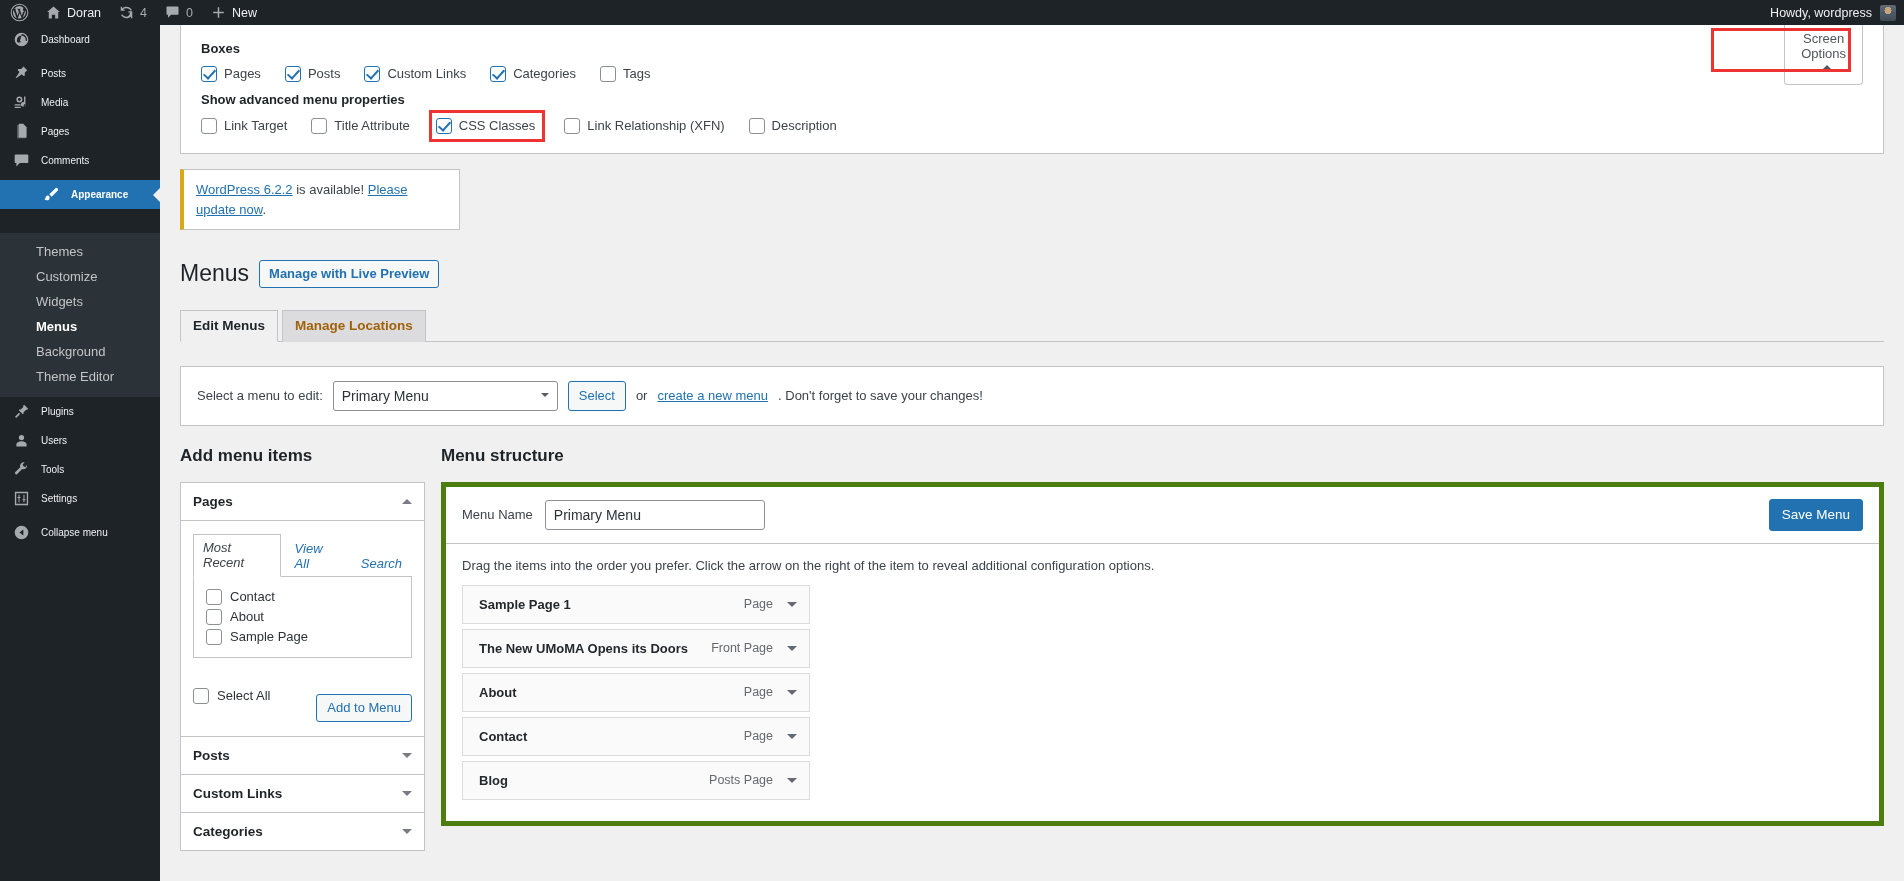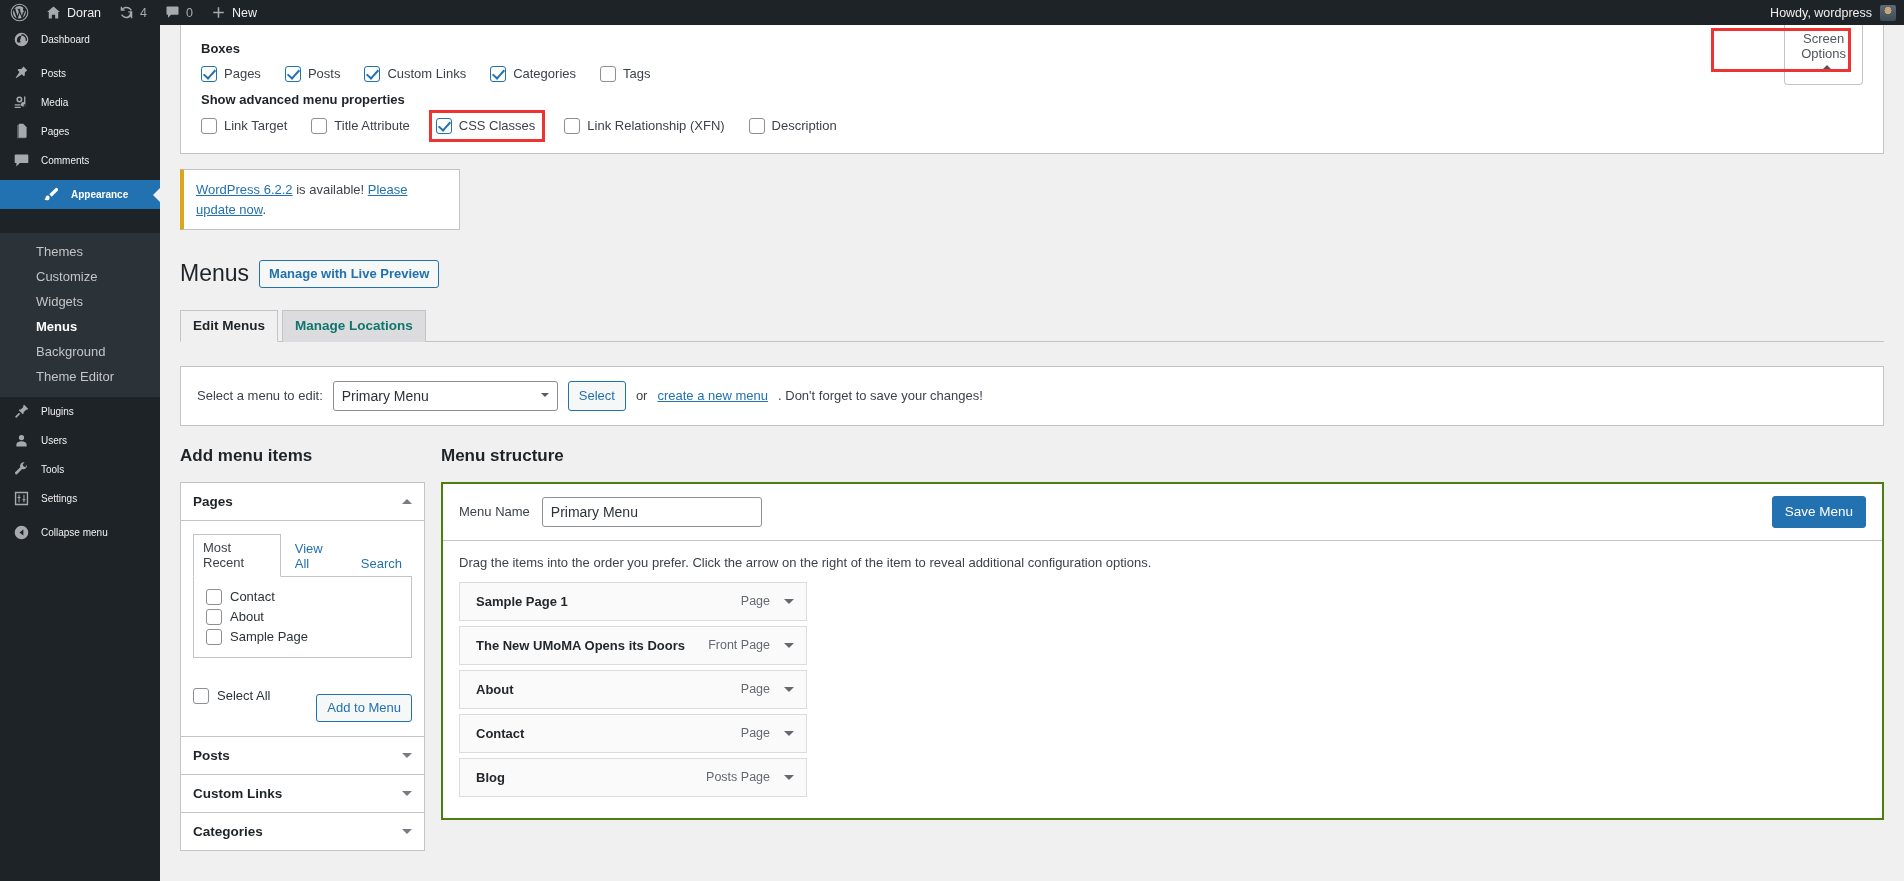--- a/index.html
+++ b/index.html
@@ -191,21 +191,21 @@
     padding-left: 0;
     line-height: inherit;
     display: flex;
   }
   .nav-tab {
     display: inline-block;
     padding: 7px 12px 8px 12px;
     margin: 0 4px -1px 0;
     font-size: 13.5px; font-weight: 600;
     background: #dcdcde;
-    color: #0f766e;
+    color: #a16207;
     border: 1px solid #c3c4c7; border-bottom: none;
     cursor: pointer;
   }
   .nav-tab-active {
     background: #f0f0f1;
     color: #1d2327;
     border-bottom: 1px solid #f0f0f1;
   }
 
   
@@ -274,21 +274,21 @@
   .postbox-title { font-size: 13.5px; font-weight: 700; color: #1d2327; }
   .toggle-caret {
     width: 0; height: 0;
     border: 5px solid transparent;
   }
   .caret-up { border-bottom-color: #787c82; margin-top: -5px; }
   .caret-down { border-top-color: #787c82; margin-bottom: -5px; }
 
   .inside { padding: 12px 12px 12px 12px; }
 
-  .tabs-row { display: flex; align-items: flex-end; gap: 4px; font-size: 13px; }
+  .tabs-row { display: flex; align-items: flex-end; gap: 4px; font-size: 13px; font-style: italic; }
   .ptab {
     padding: 5px 9px 6px 9px;
     color: #2271b1; cursor: pointer; border: 1px solid transparent;
     border-bottom: none;
     position: relative; top: 1px;
   }
   .ptab.active {
     background: #fff; color: #3c434a;
     border: 1px solid #c3c4c7; border-bottom: 1px solid #fff;
   }
@@ -307,21 +307,21 @@
     padding: 12px 0 2px 0;
   }
   .btn-addmenu {
     background: #f6f7f7; border: 1px solid #2271b1; color: #2271b1;
     border-radius: 3px; padding: 0 10px; height: 28px;
     font-size: 13px; cursor: pointer; font-family: inherit; margin-top: 24px;
   }
 
   
   .menu-structure-box {
-    background: #fff; border: 2px solid #4d7c0f;
+    background: #fff; border: 5px solid #4d7c0f;
   }
   .menu-name-row {
     display: flex; align-items: center; gap: 12px;
     padding: 12px 16px;
     border-bottom: 1px solid #c3c4c7;
     background: #fff;
     justify-content: space-between;
   }
   .mn-left { display: flex; align-items: center; gap: 12px; }
   .mn-label { font-size: 13px; color: #3c434a; }

